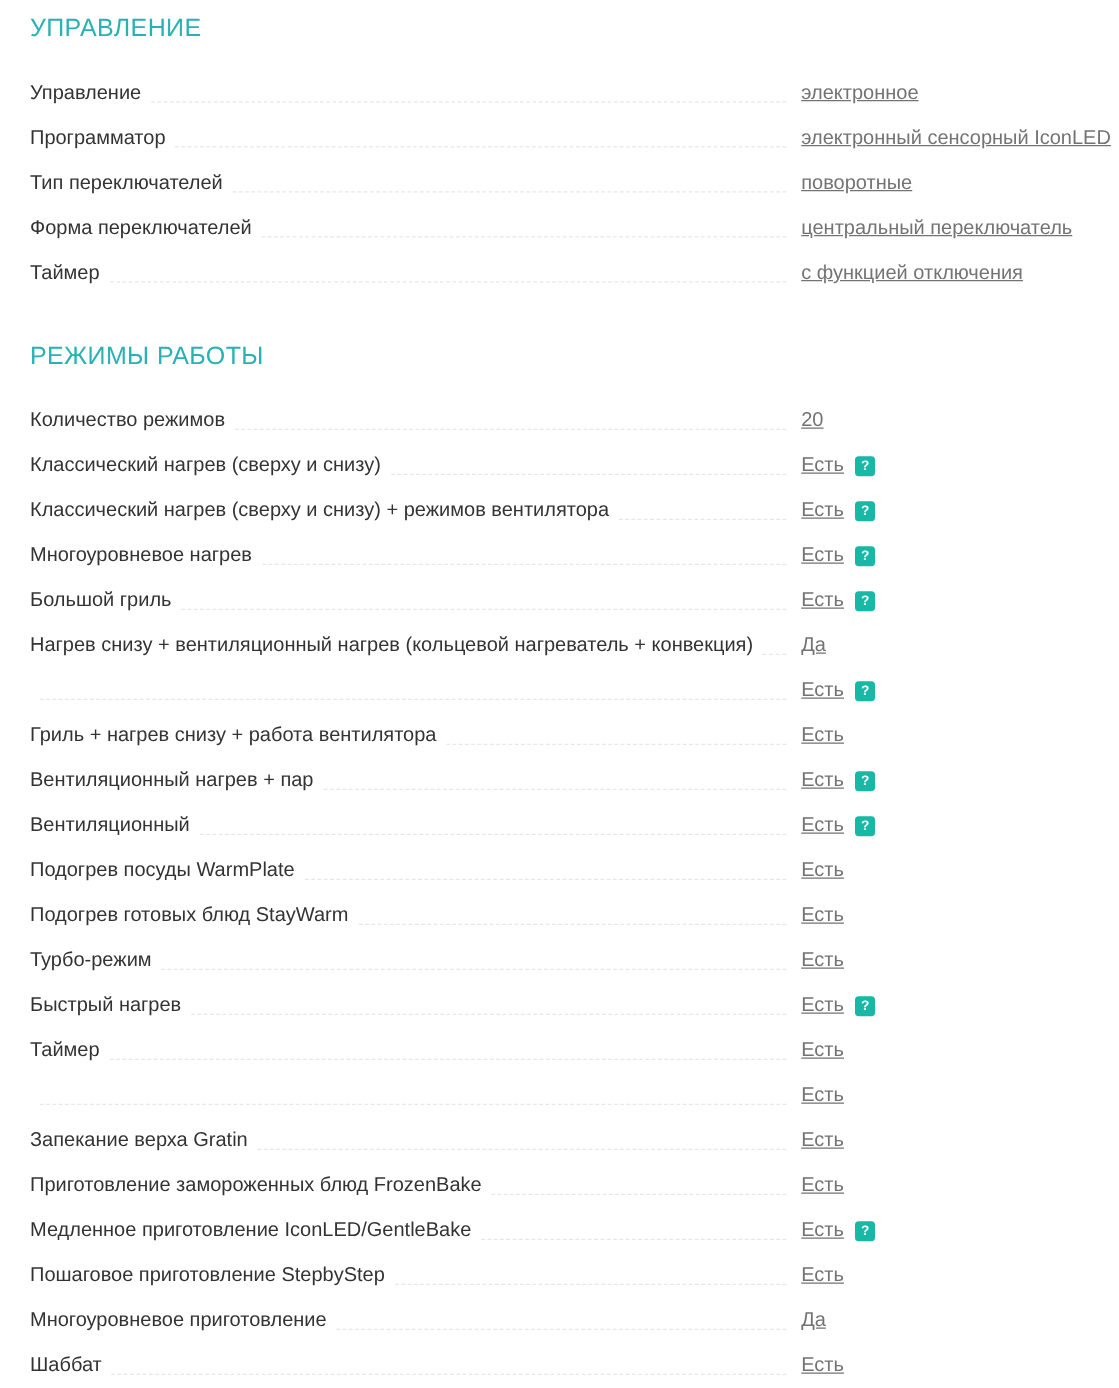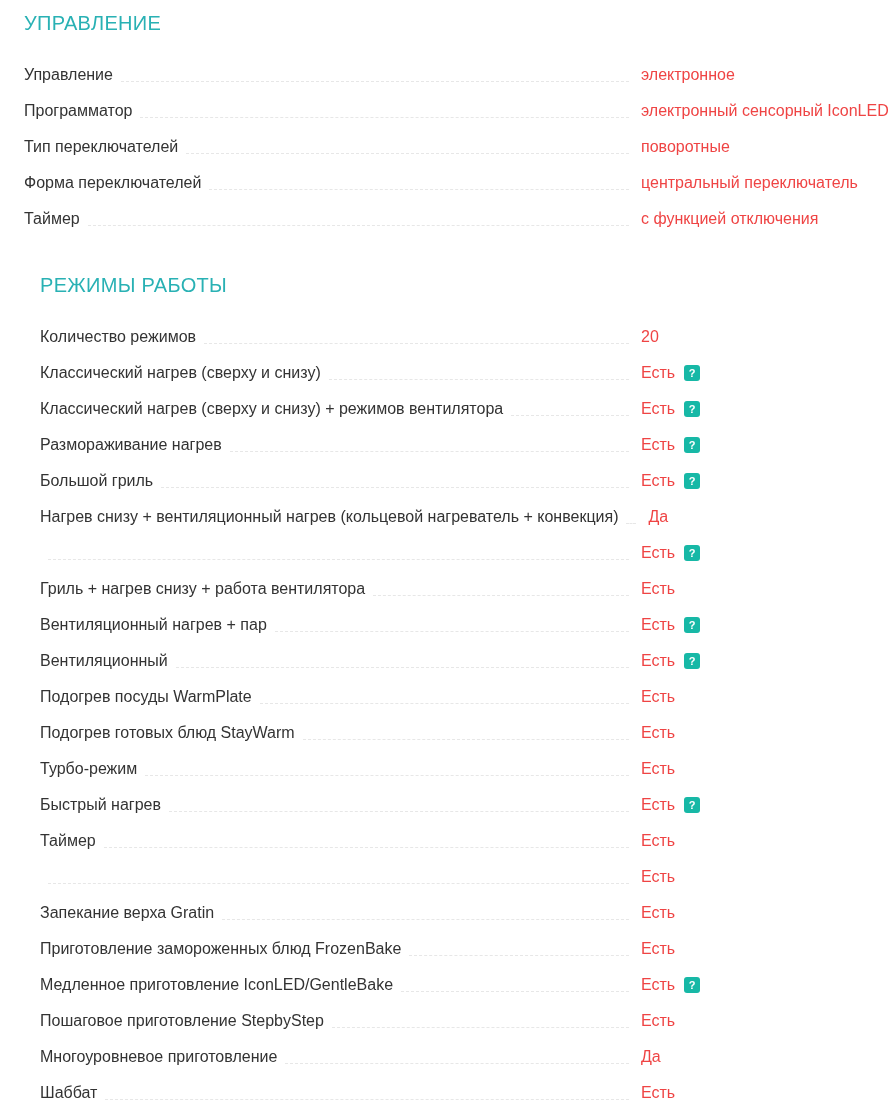--- a/index.html
+++ b/index.html
@@ -5,21 +5,21 @@
   * { box-sizing: border-box; margin: 0; padding: 0; }
   html, body {
     width: 895px; height: 1110px;
     background: #ffffff;
     overflow: hidden;
     font-family: "Liberation Sans", "DejaVu Sans", sans-serif;
     color: #333333;
   }
   .page { padding: 12px 18px 0 24px; }
   .spec-section { margin: 0; }
-  .spec-section + .spec-section { margin-top: 37px; margin-left: 16px; }
+  .spec-section + .spec-section { margin-top: 37px; }
   .section-title {
     color: #29b1b4;
     font-size: 20px;
     font-weight: 400;
     letter-spacing: 0.3px;
     line-height: 23px;
     margin-bottom: 22px;
   }
   .rows { display: block; }
   .spec-row {
@@ -42,21 +42,21 @@
     transform: translateY(6px);
   }
   .spec-row .value-cell {
     flex: 0 0 236px;
     width: 236px;
     display: flex;
     align-items: center;
     gap: 9px;
     white-space: nowrap;
   }
-  .spec-row .value { color: #ef4444; }
+  .spec-row .value { color: #737373; text-decoration: underline; }
   .spec-row .help {
     display: inline-block;
     width: 16px; height: 16px;
     background: #17b8a6;
     color: #ffffff;
     border-radius: 3px;
     font-size: 11px;
     font-weight: 700;
     line-height: 16px;
     text-align: center;
@@ -142,21 +142,21 @@
   <div class="spec-row">
     <span class="label">Классический нагрев (сверху и снизу) + режимов вентилятора</span>
     <span class="leader"></span>
     <span class="value-cell">
       <span class="value">Есть</span>
       <span class="help">?</span>
     </span>
   </div>
 
   <div class="spec-row">
-    <span class="label">Размораживание нагрев</span>
+    <span class="label">Многоуровневое нагрев</span>
     <span class="leader"></span>
     <span class="value-cell">
       <span class="value">Есть</span>
       <span class="help">?</span>
     </span>
   </div>
 
   <div class="spec-row">
     <span class="label">Большой гриль</span>
     <span class="leader"></span>

